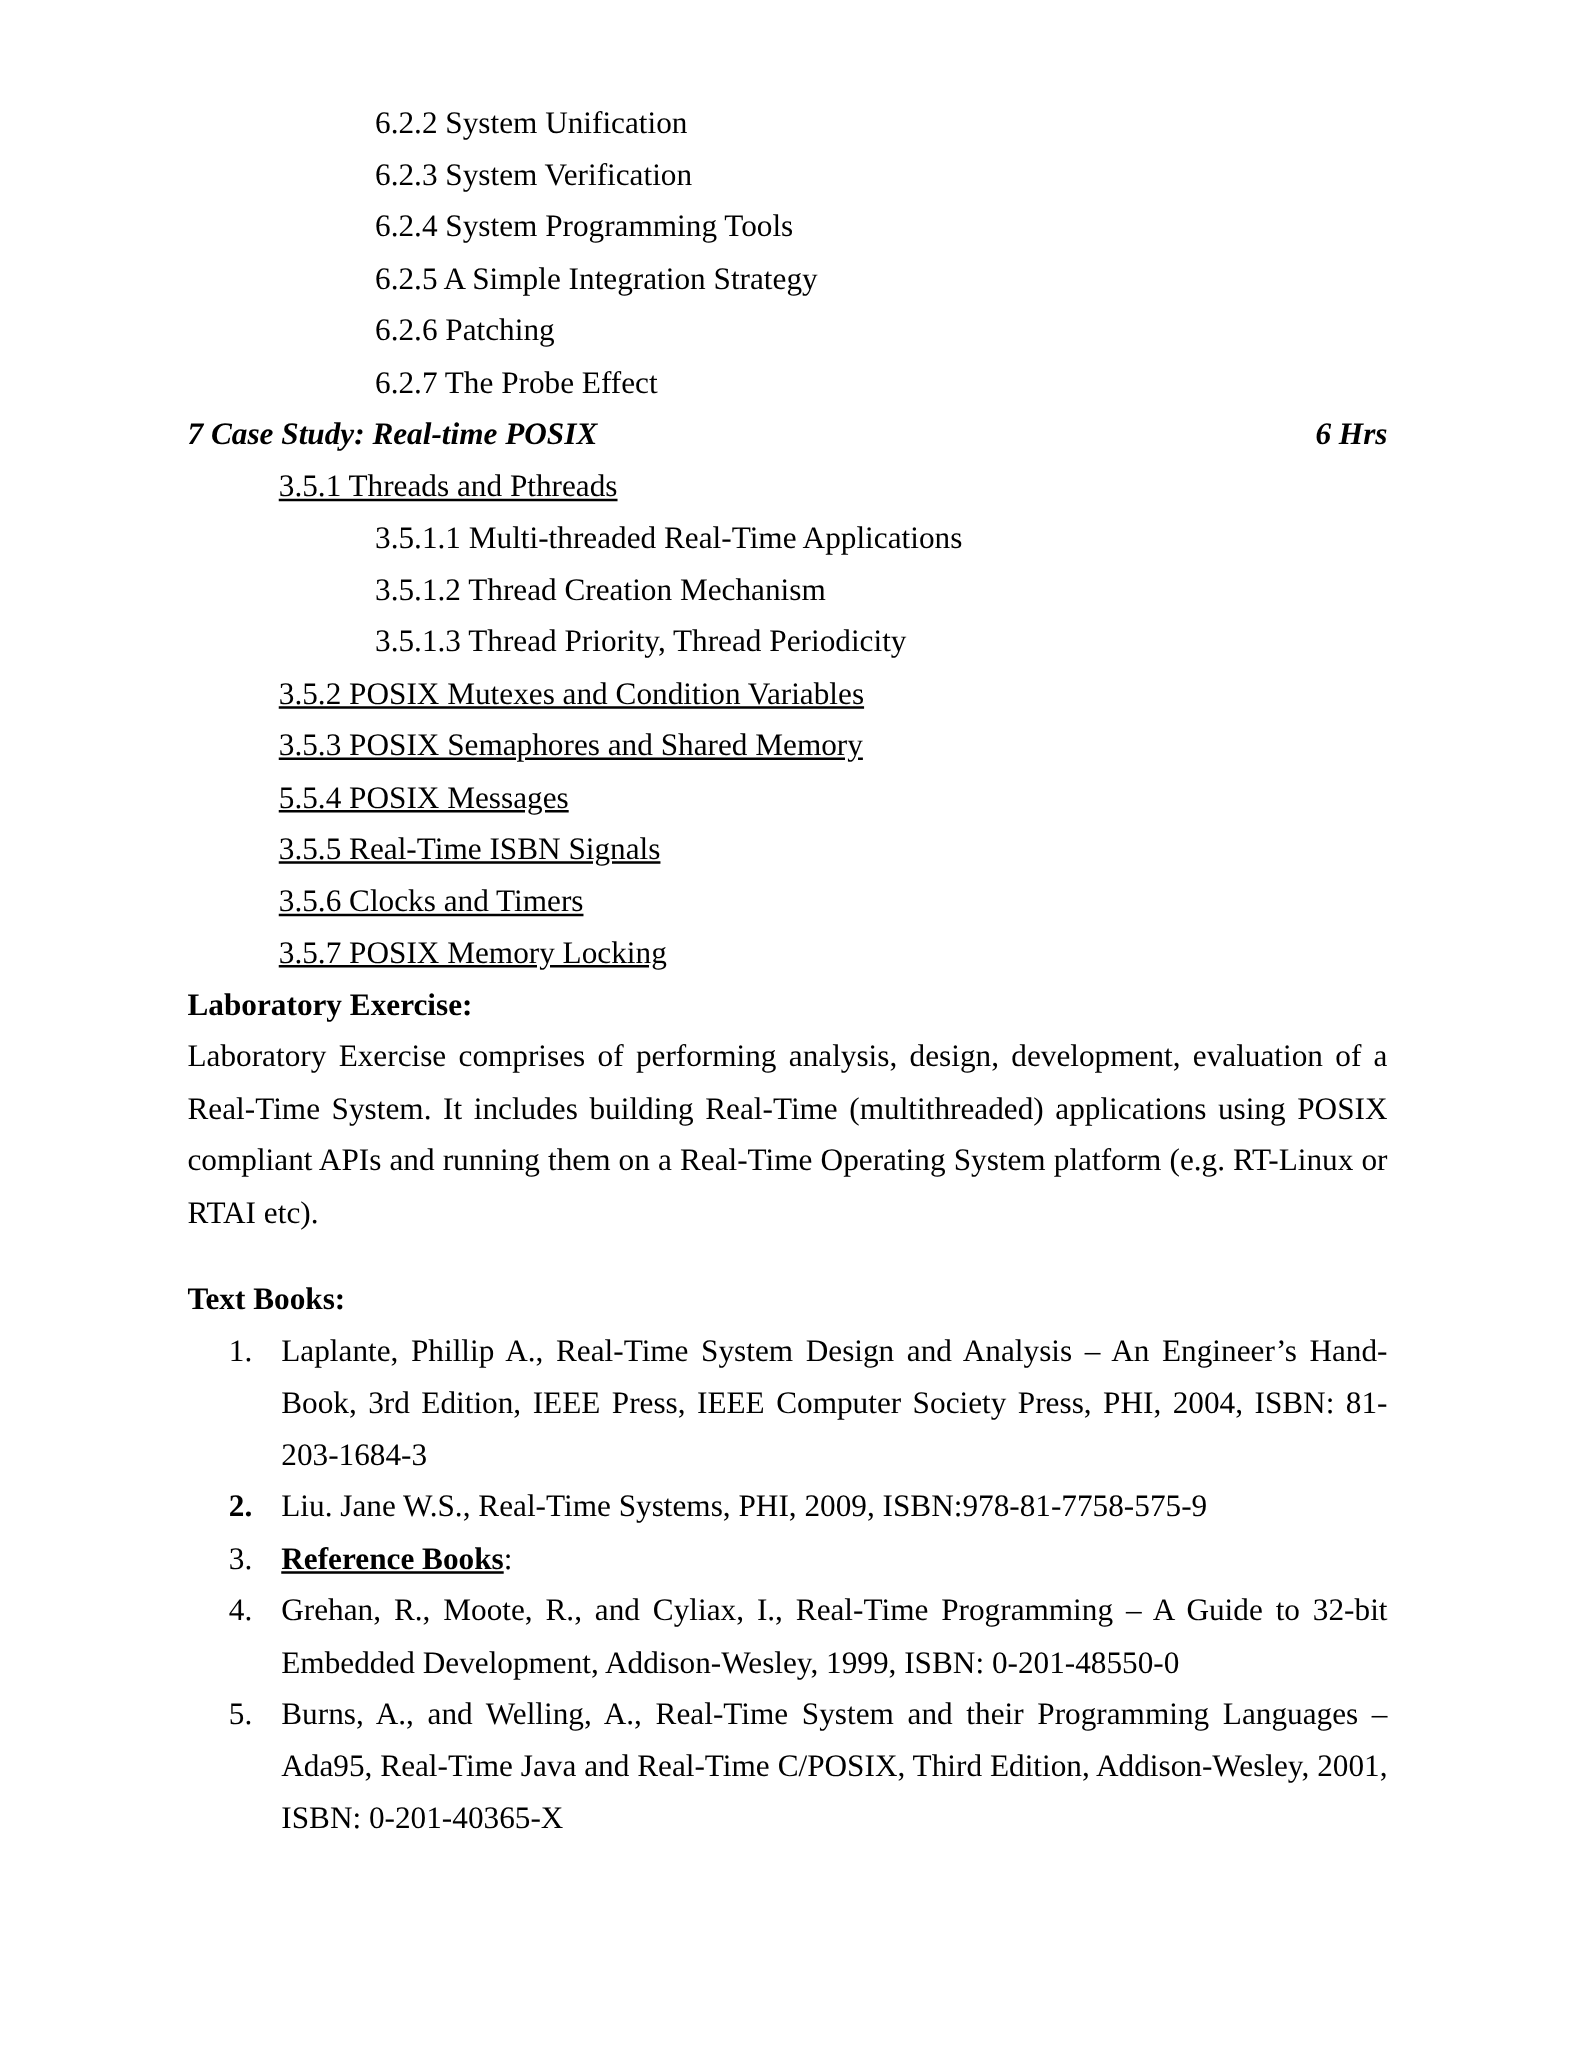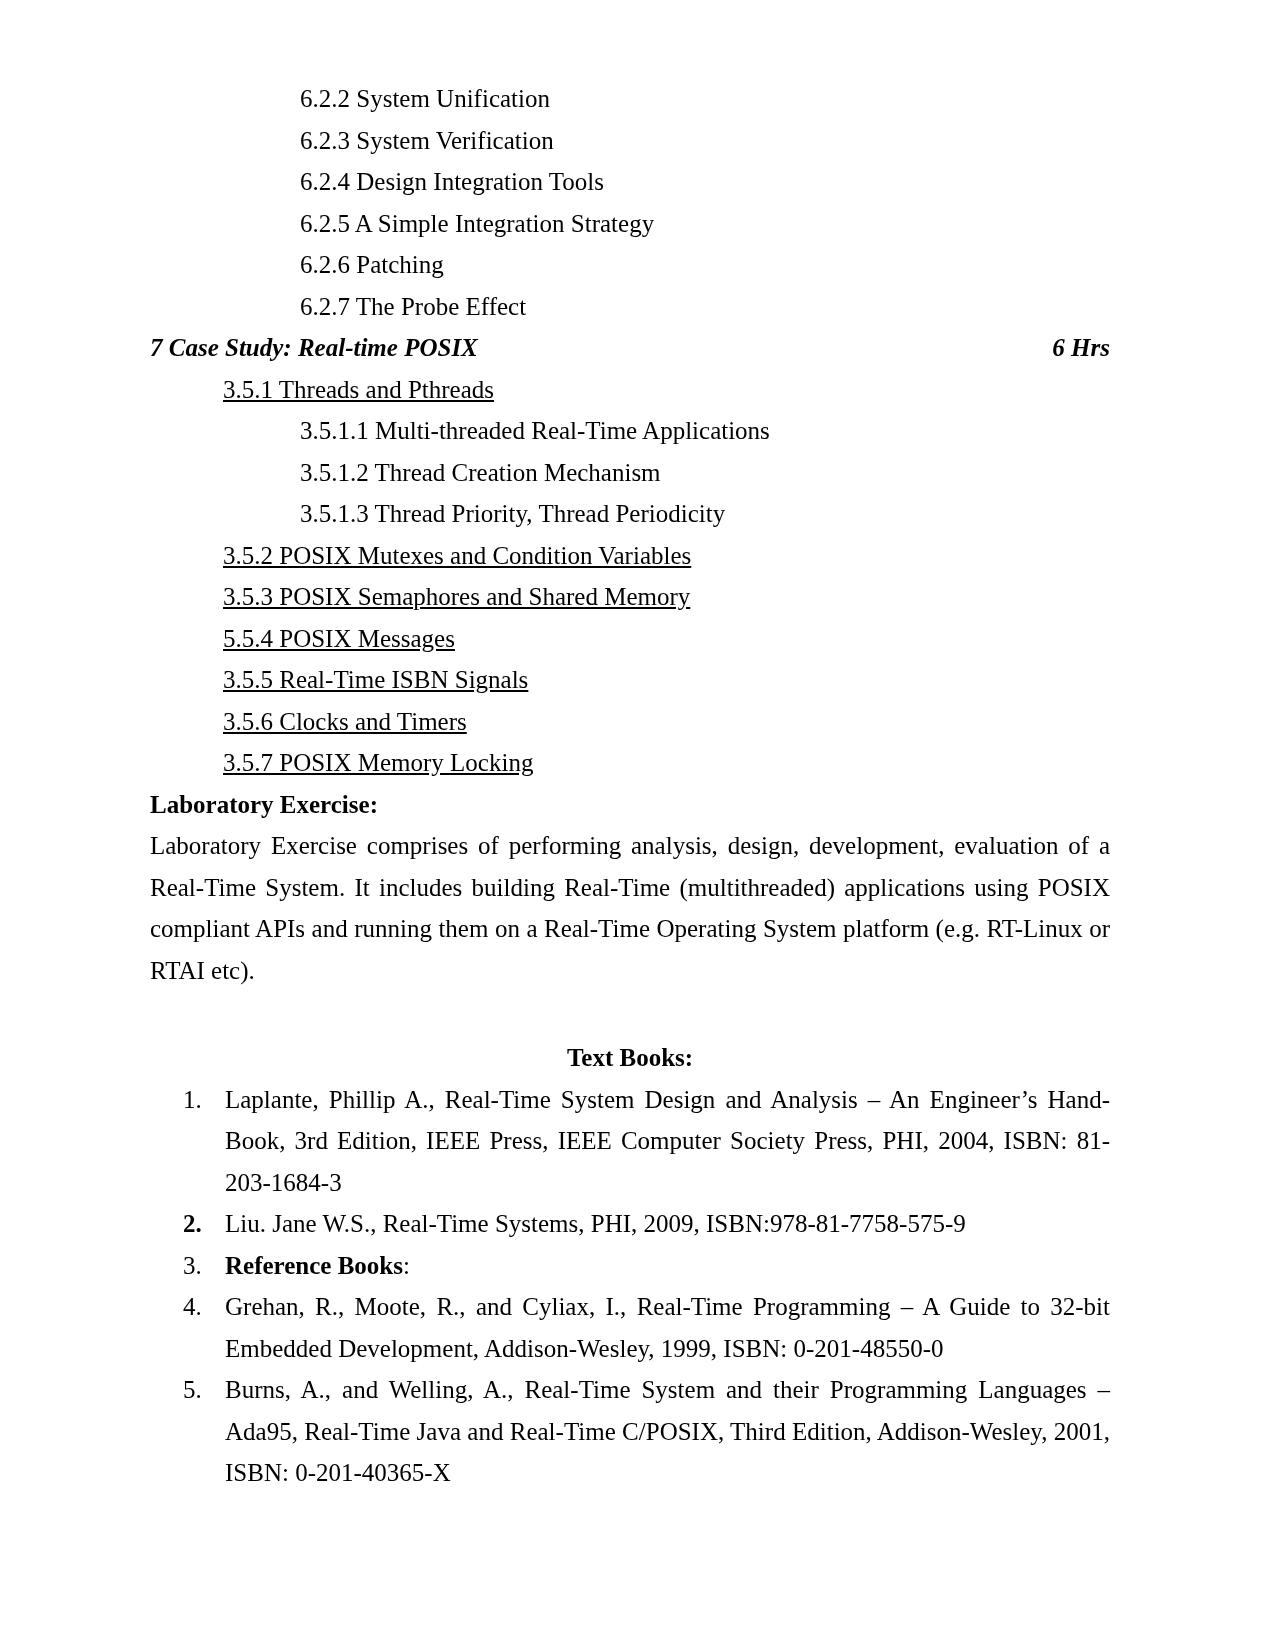--- a/index.html
+++ b/index.html
@@ -21,39 +21,39 @@
   .lvl-c { padding-left: 150px; }
   .heading-row {
     display: flex;
     justify-content: space-between;
     align-items: baseline;
     font-weight: bold;
     font-style: italic;
   }
   .bold-heading { font-weight: bold; }
   .para { text-align: justify; }
-  .textbooks-heading { font-weight: bold; margin-top: 46px; text-align: center; }
+  .textbooks-heading { font-weight: bold; margin-top: 28px; }
   .book-list { }
   .book-item {
     position: relative;
     padding-left: 75px;
     text-align: justify;
   }
   .book-num { position: absolute; left: 33px; top: 0; }
   .book-num.bold { font-weight: bold; }
-  .bold-inline { font-weight: bold; }
+  .bold-inline { font-weight: bold; text-decoration: underline; }
 </style>
 </head>
 <body>
 
 <div class="page">
 
   <div class="outline-line lvl-c">6.2.2 System Unification</div>
   <div class="outline-line lvl-c">6.2.3 System Verification</div>
-  <div class="outline-line lvl-c">6.2.4 Design Integration Tools</div>
+  <div class="outline-line lvl-c">6.2.4 System Programming Tools</div>
   <div class="outline-line lvl-c">6.2.5 A Simple Integration Strategy</div>
   <div class="outline-line lvl-c">6.2.6 Patching</div>
   <div class="outline-line lvl-c">6.2.7 The Probe Effect</div>
 
   <div class="heading-row">
     <span>7 Case Study: Real-time POSIX</span>
     <span>6 Hrs</span>
   </div>
 
   <div class="outline-line lvl-b">3.5.1 Threads and Pthreads</div>

